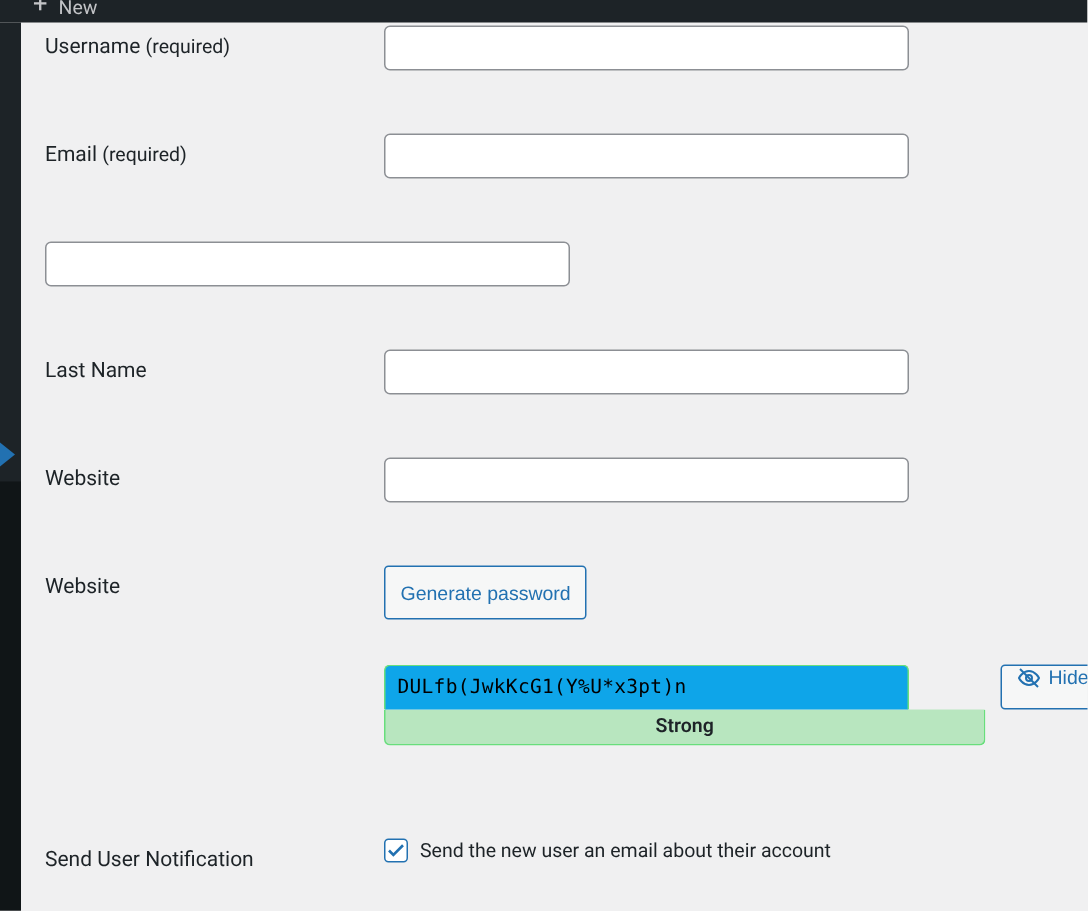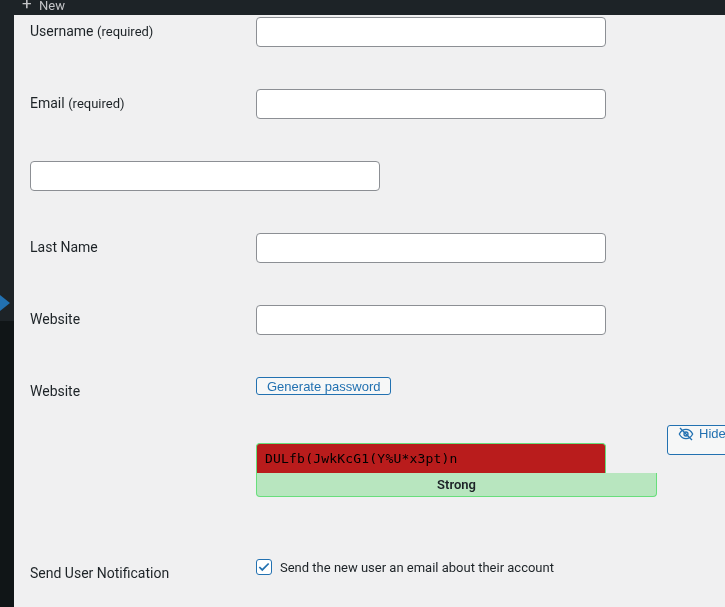--- a/index.html
+++ b/index.html
@@ -88,21 +88,21 @@
     height: 30px;
     border: 1px solid #8c8f94;
     border-radius: 4px;
     padding: 0 8px;
     font-size: 14px;
     background: #fff;
   }
   .btn-secondary {
     display: inline-flex;
     align-items: center;
-    height: 18px;
+    height: 36px;
     padding: 0 10px;
     font-size: 13px;
     color: #2271b1;
     background: #f6f7f7;
     border: 1px solid #2271b1;
     border-radius: 3px;
     cursor: pointer;
   }
   .password-area { margin-top: 0; }
   .password-row2 {
@@ -113,23 +113,22 @@
   }
   .pw-input {
     width: 350px;
     height: 30px;
     border: 1px solid #68de7c;
     border-bottom: none;
     border-radius: 4px 4px 0 0;
     padding: 0 8px;
     font-size: 13px;
     font-family: Consolas, Monaco, monospace;
-    background: #b91c1c;
+    background: #0ea5e9;
     letter-spacing: 0.2px;
-    margin-top: 18px;
   }
   .hide-btn {
     display: inline-flex;
     align-items: flex-start;
     gap: 5px;
     height: 30px;
     padding: 0 10px;
     font-size: 13px;
     color: #2271b1;
     background: #f6f7f7;

